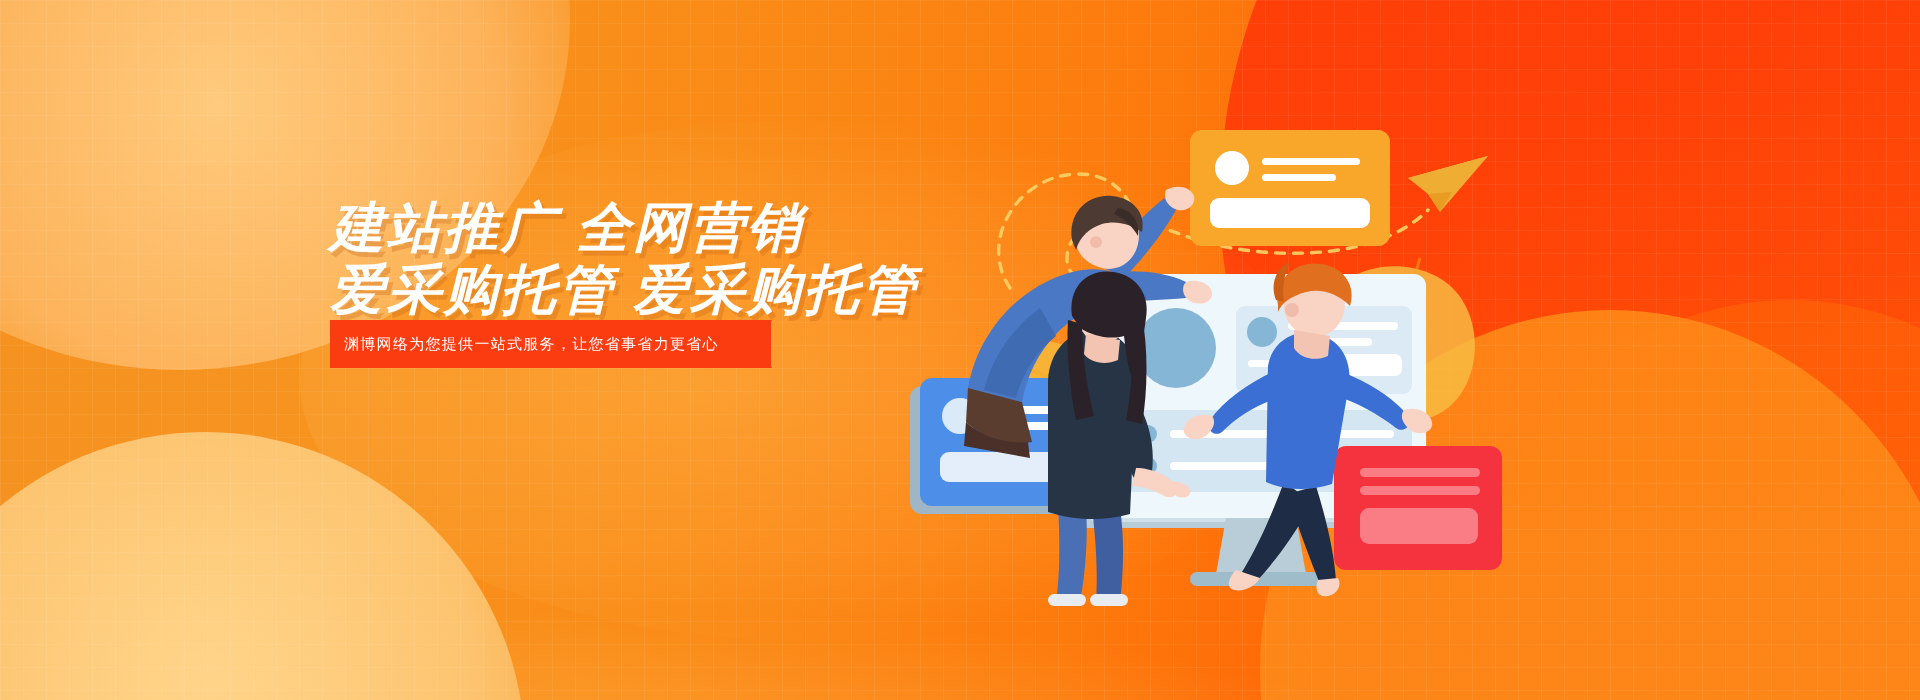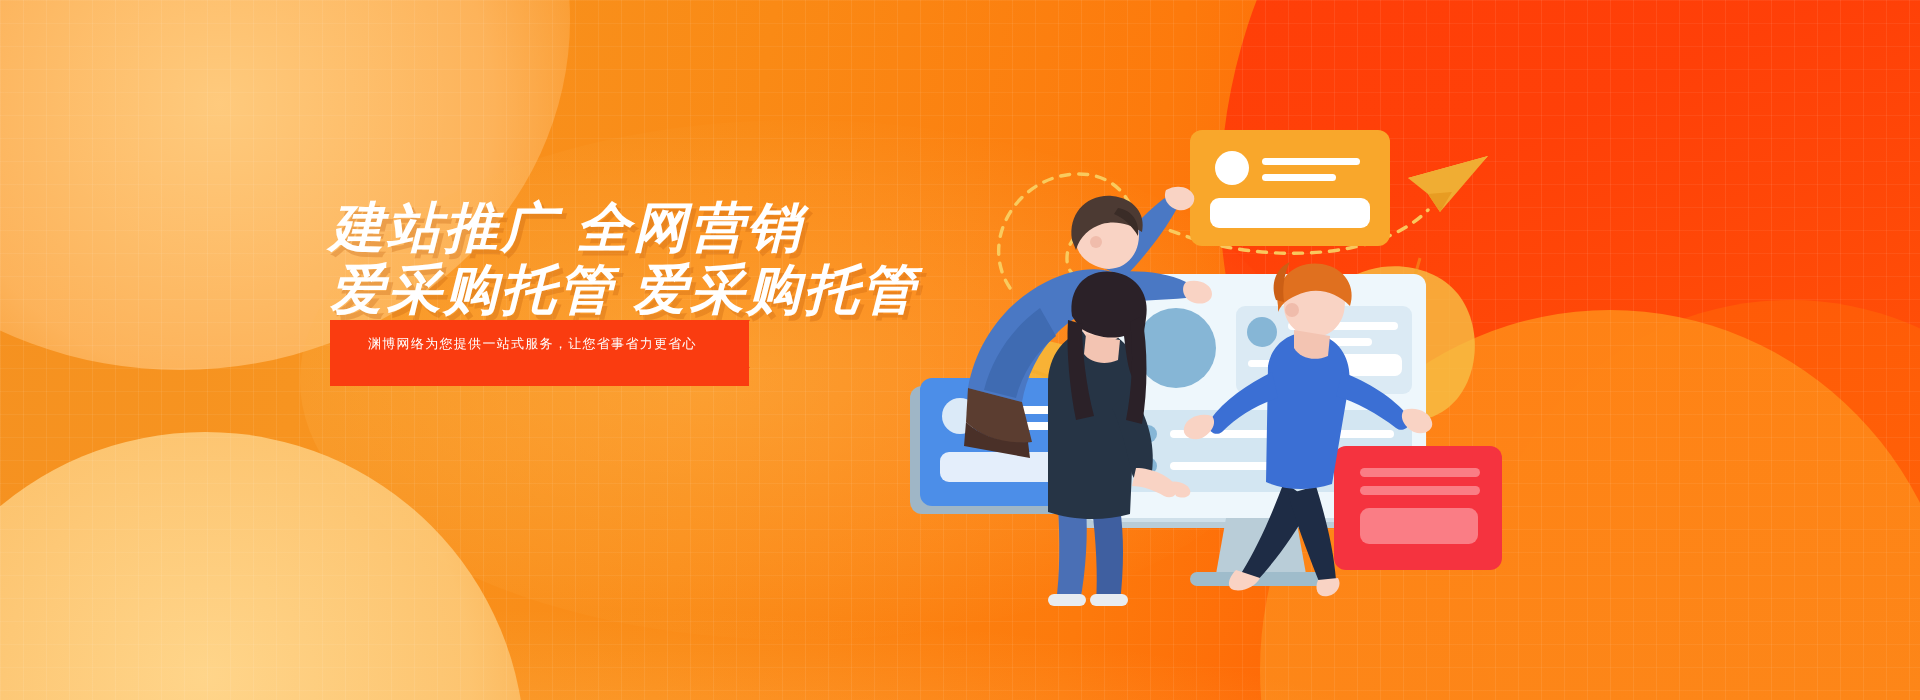--- a/index.html
+++ b/index.html
@@ -71,23 +71,23 @@
     font-style:italic;
     font-size:54px;
     line-height:62px;
     letter-spacing:3px;
     white-space:nowrap;
     text-shadow:4px 5px 0 rgba(190,88,10,.28);
   }
   .headline .gap{display:inline-block;width:18px;}
   .ribbon-wrap{position:relative;display:inline-block;}
   .ribbon-body{
-    position:relative;display:block;height:66px;line-height:48px;
-    padding:0 52px 0 38px;background:#fa3c10;color:#fff;
-    font-size:13px;letter-spacing:1.3px;white-space:nowrap;
+    position:relative;display:block;height:48px;line-height:48px;
+    padding:0 52px 0 14px;background:#fa3c10;color:#fff;
+    font-size:15px;letter-spacing:1.3px;white-space:nowrap;
   }
   .ribbon-notch{
     position:absolute;right:-1px;top:0;width:25px;height:48px;
     background:transparent;
   }
   .ribbon-notch svg{display:block;}
 
   
   .illus{position:absolute;left:880px;top:90px;width:700px;height:520px;}
   .illus svg{display:block;width:700px;height:520px;overflow:visible;}

